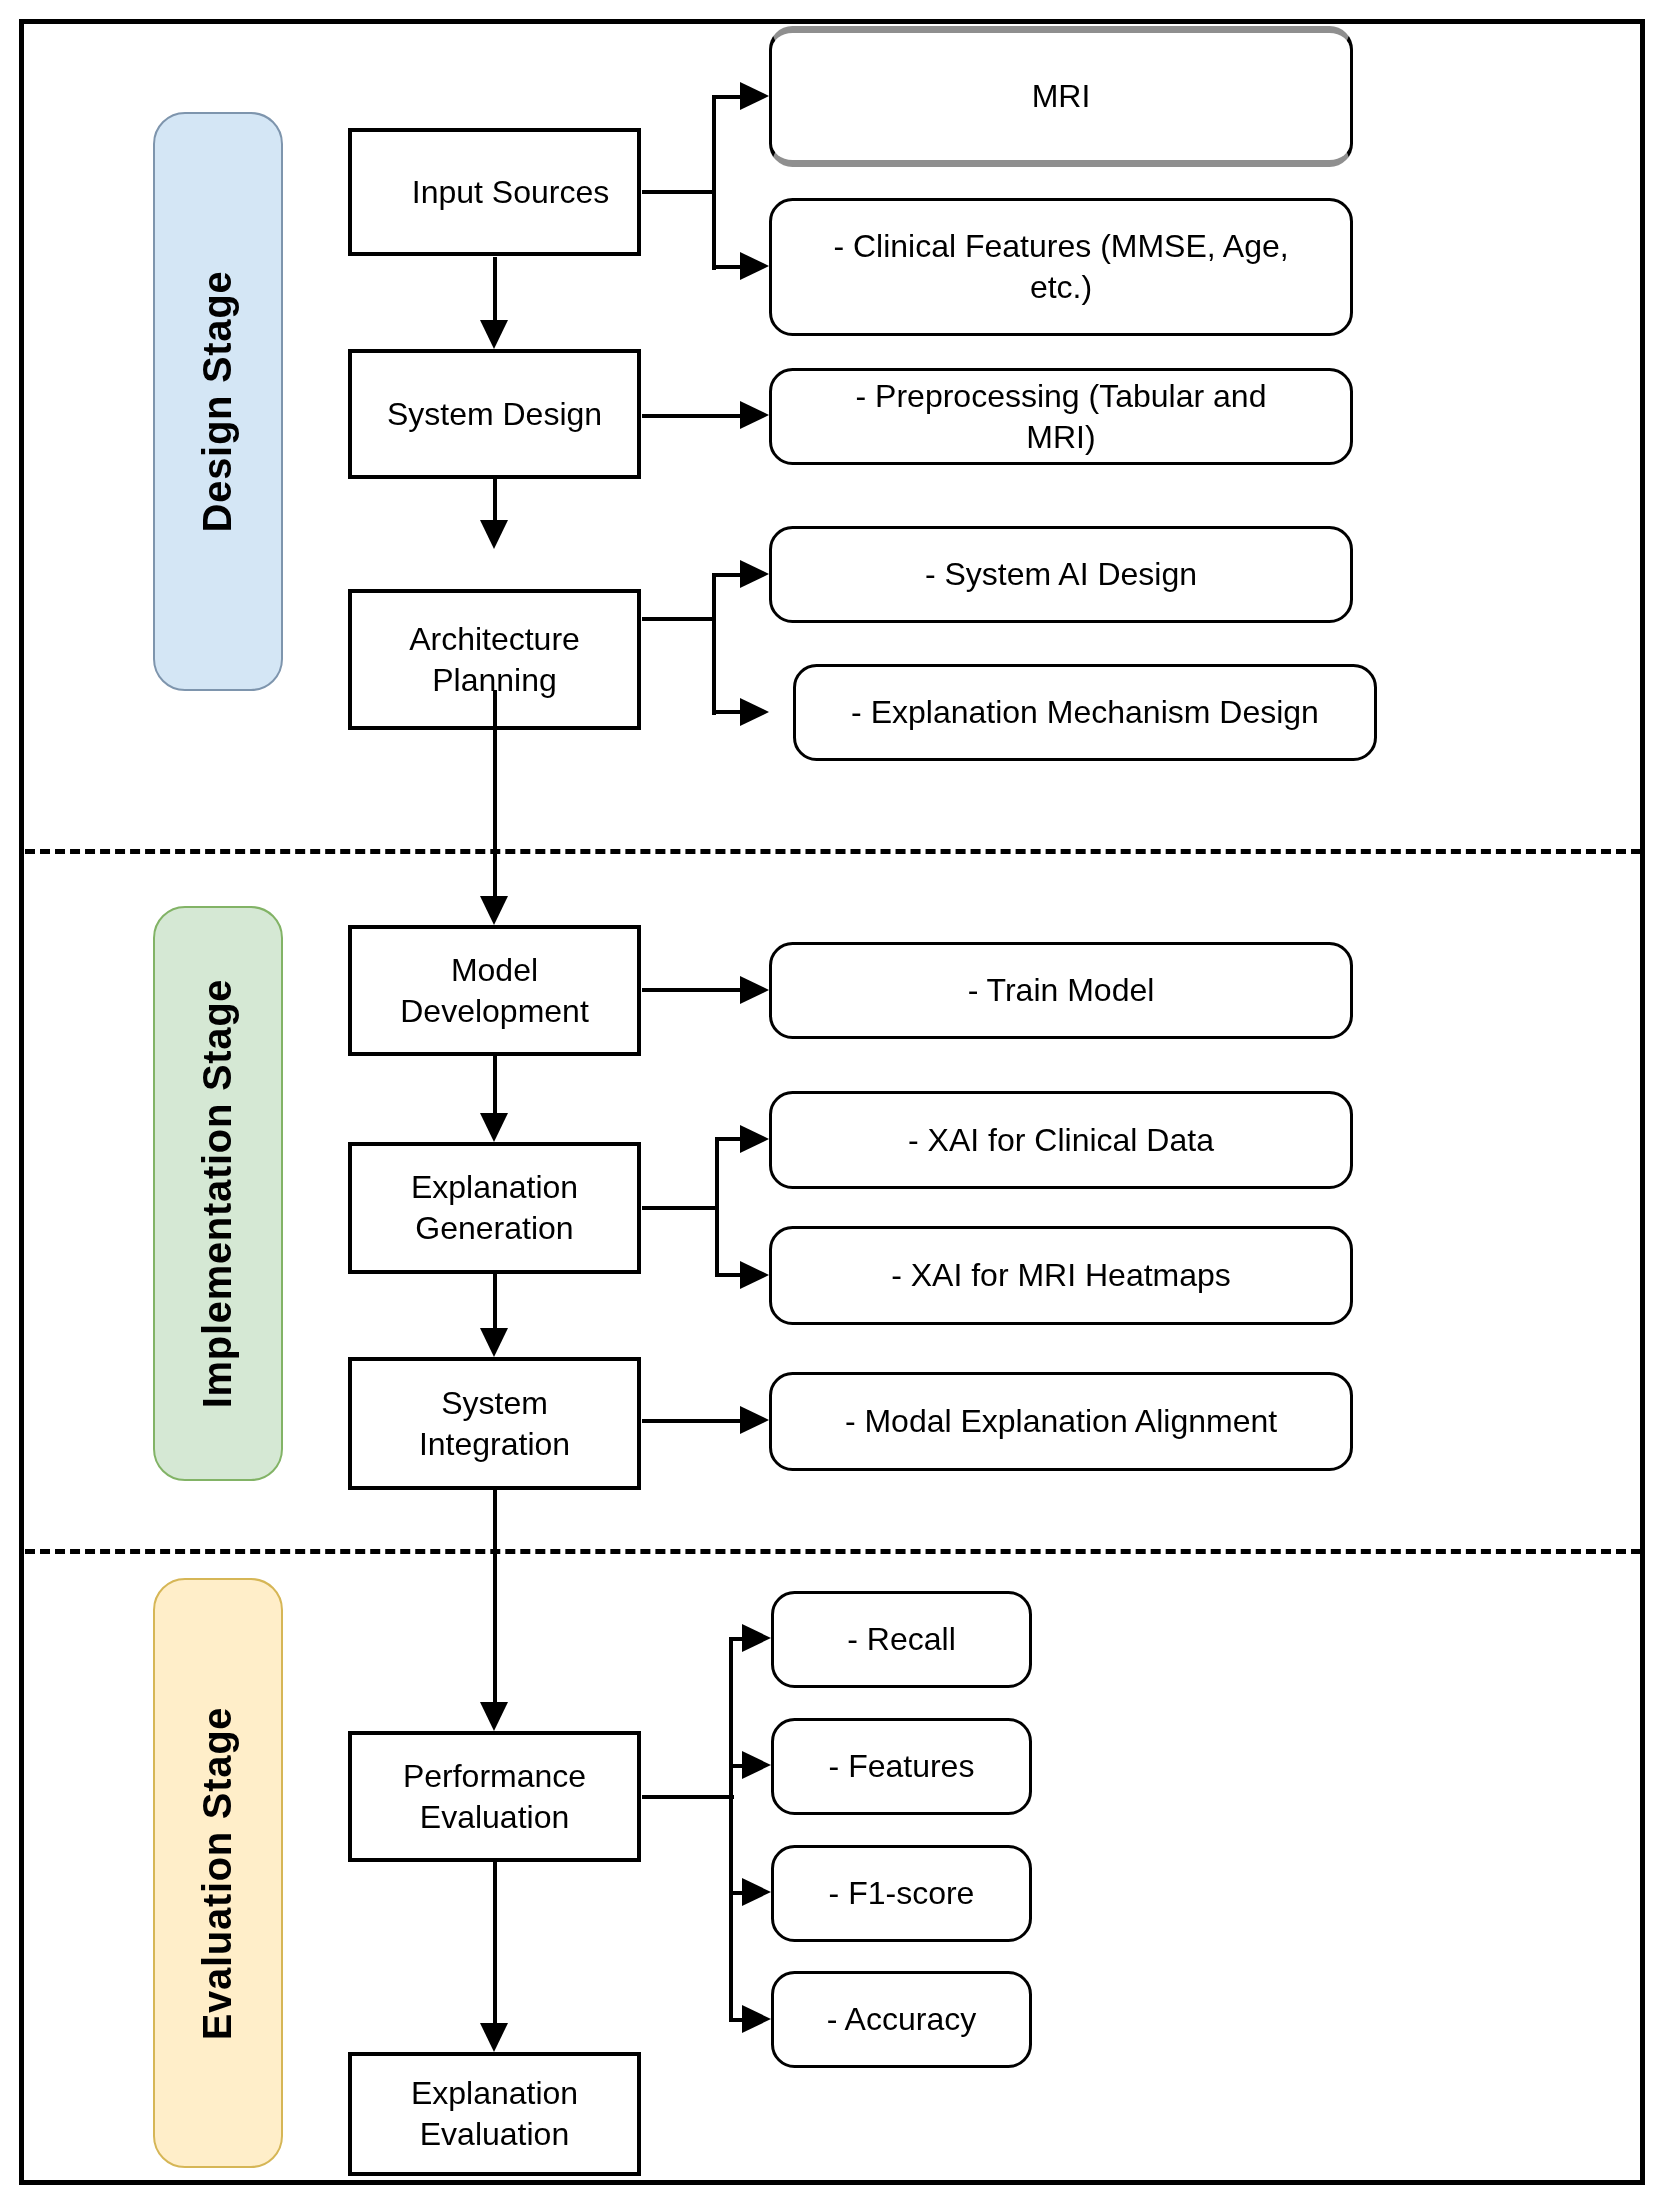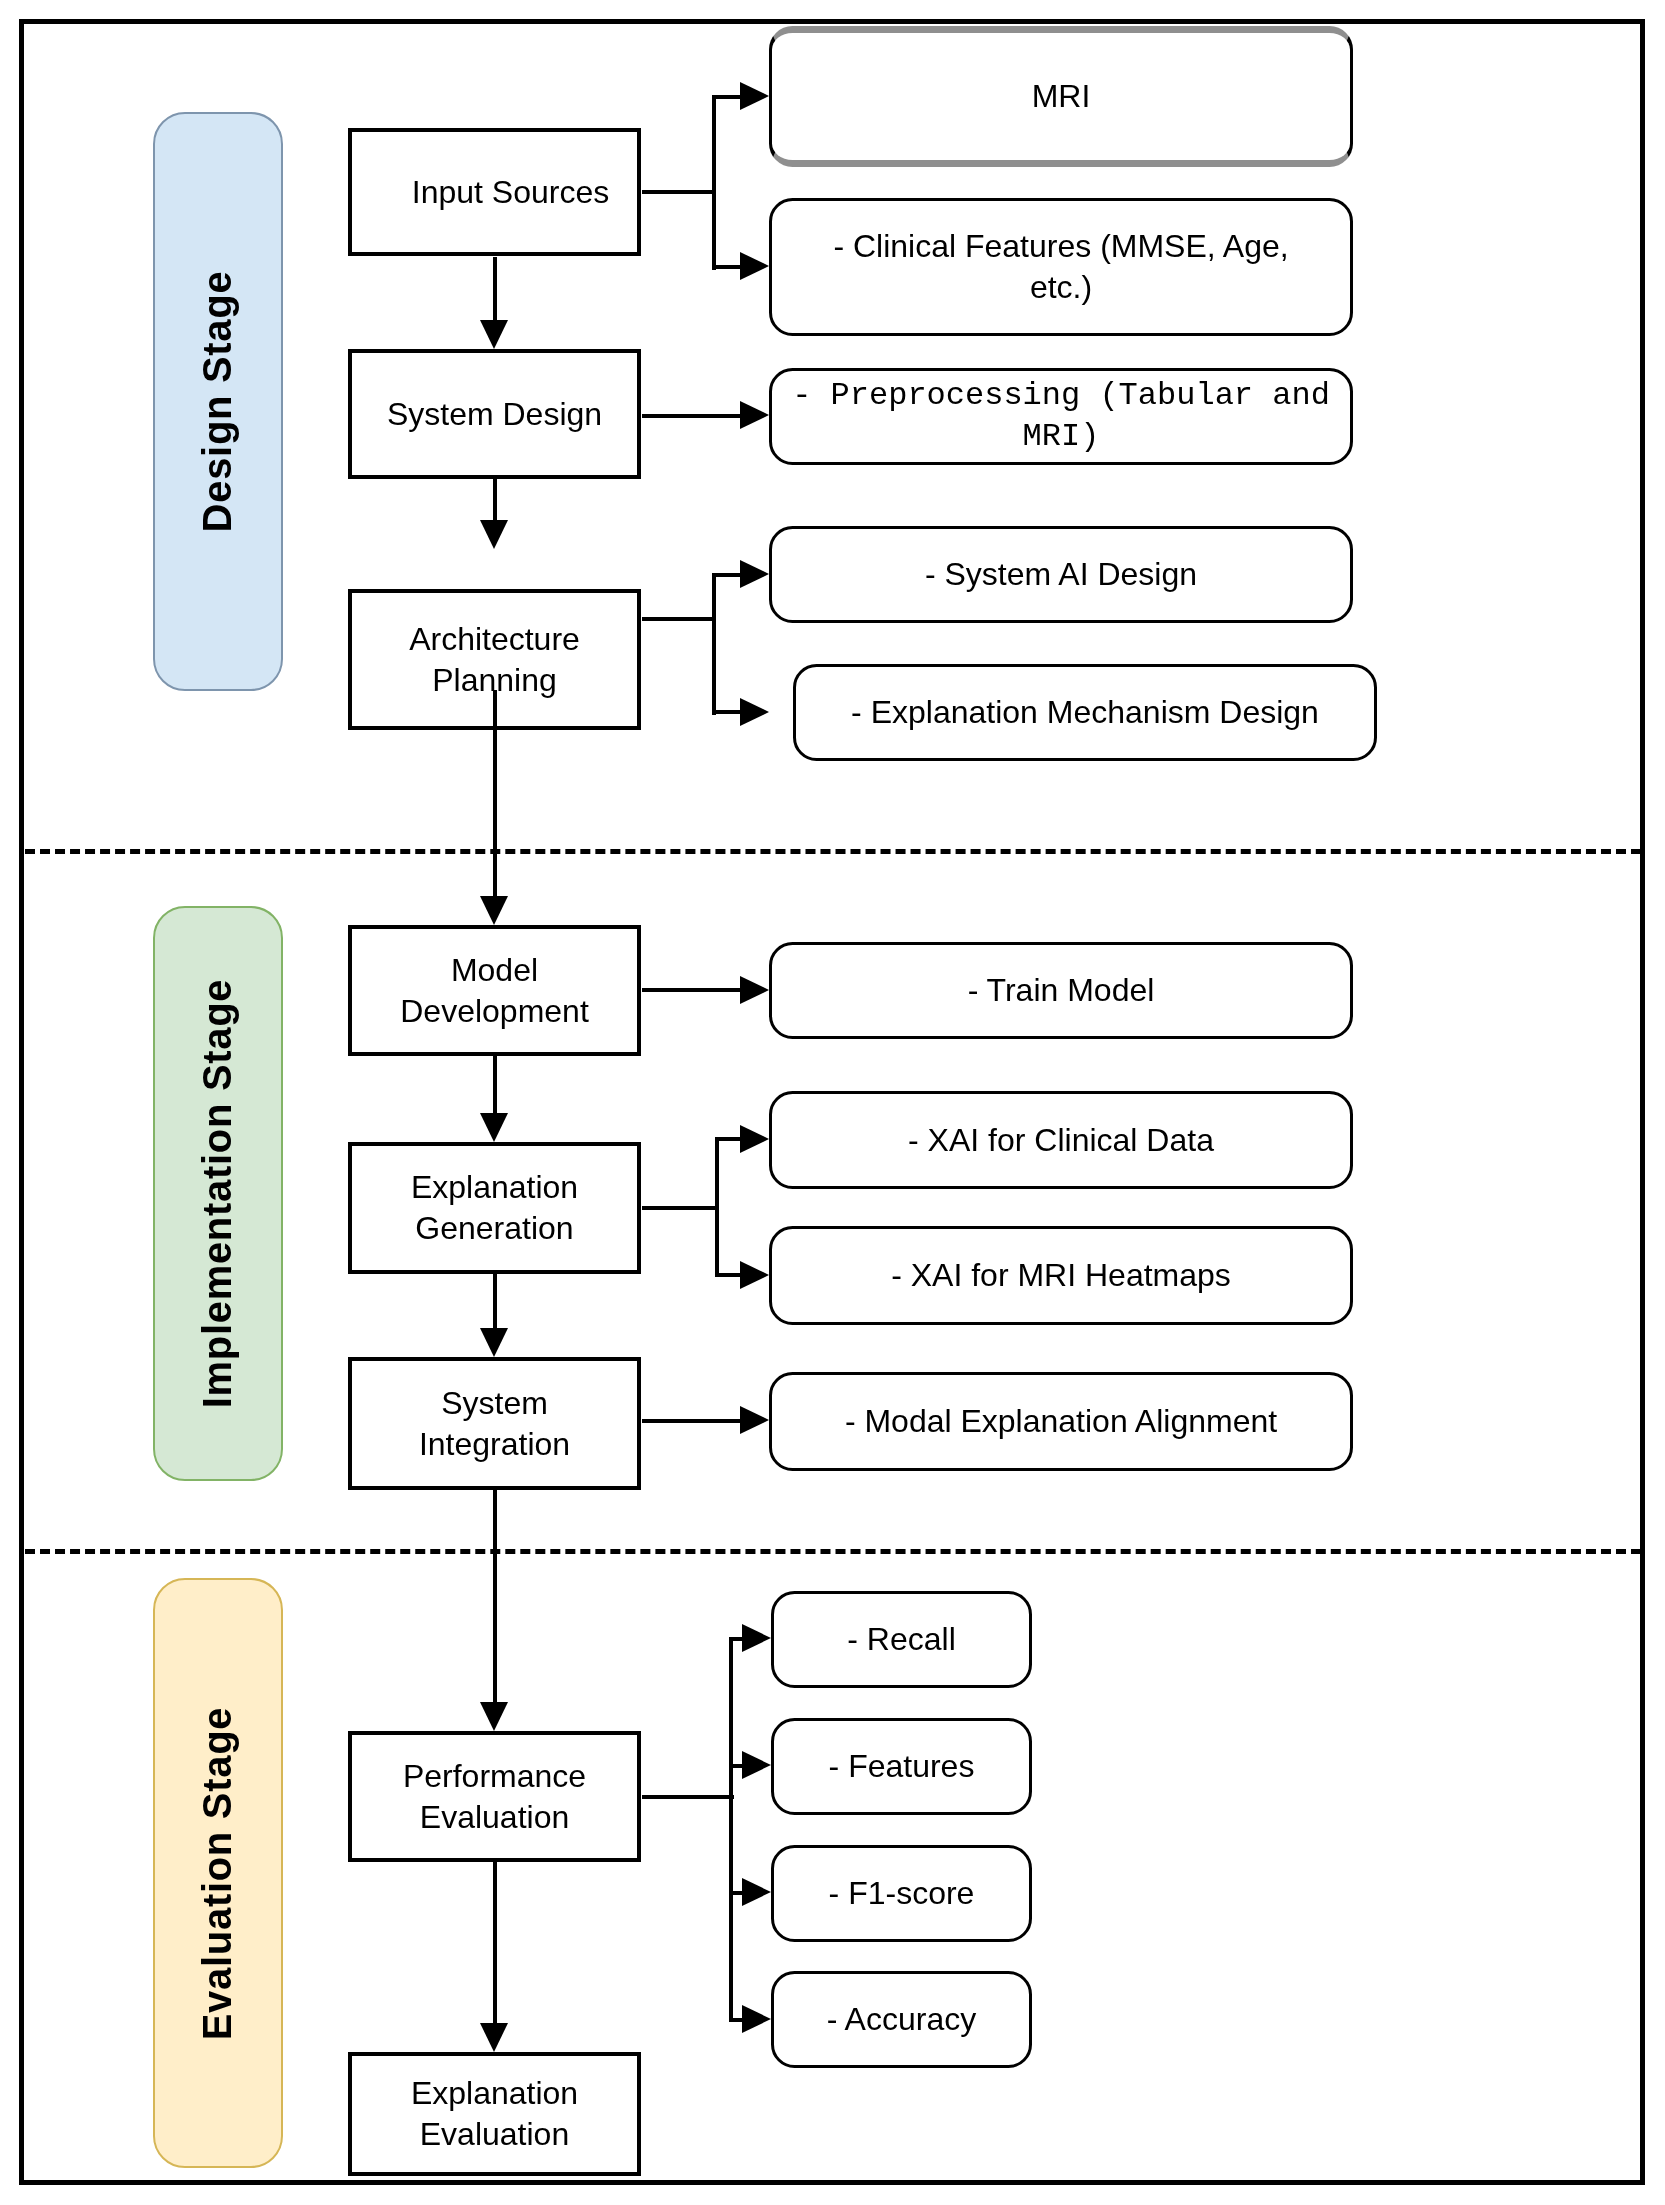--- a/index.html
+++ b/index.html
@@ -106,21 +106,21 @@
 Evaluation</span>
   </div>
 
   <div class="detail" style="top:198px; height:138px;">
     <span class="lbl">- Clinical Features (MMSE, Age,
 etc.)</span>
   </div>
   <div class="detail shadowed" style="top:26px; height:141px;">
     <span class="lbl">MRI</span>
   </div>
-  <div class="detail" style="top:368px; height:97px;font-family:Liberation Mono, monospace;">
+  <div class="detail" style="top:368px; height:97px;">
     <span class="lbl">- Preprocessing (Tabular and
 MRI)</span>
   </div>
   <div class="detail" style="top:526px; height:97px;">
     <span class="lbl">- System AI Design</span>
   </div>
   <div class="detail" style="top:664px; height:97px;margin-left:24px;">
     <span class="lbl">- Explanation Mechanism Design</span>
   </div>
   <div class="detail" style="top:942px; height:97px;">

